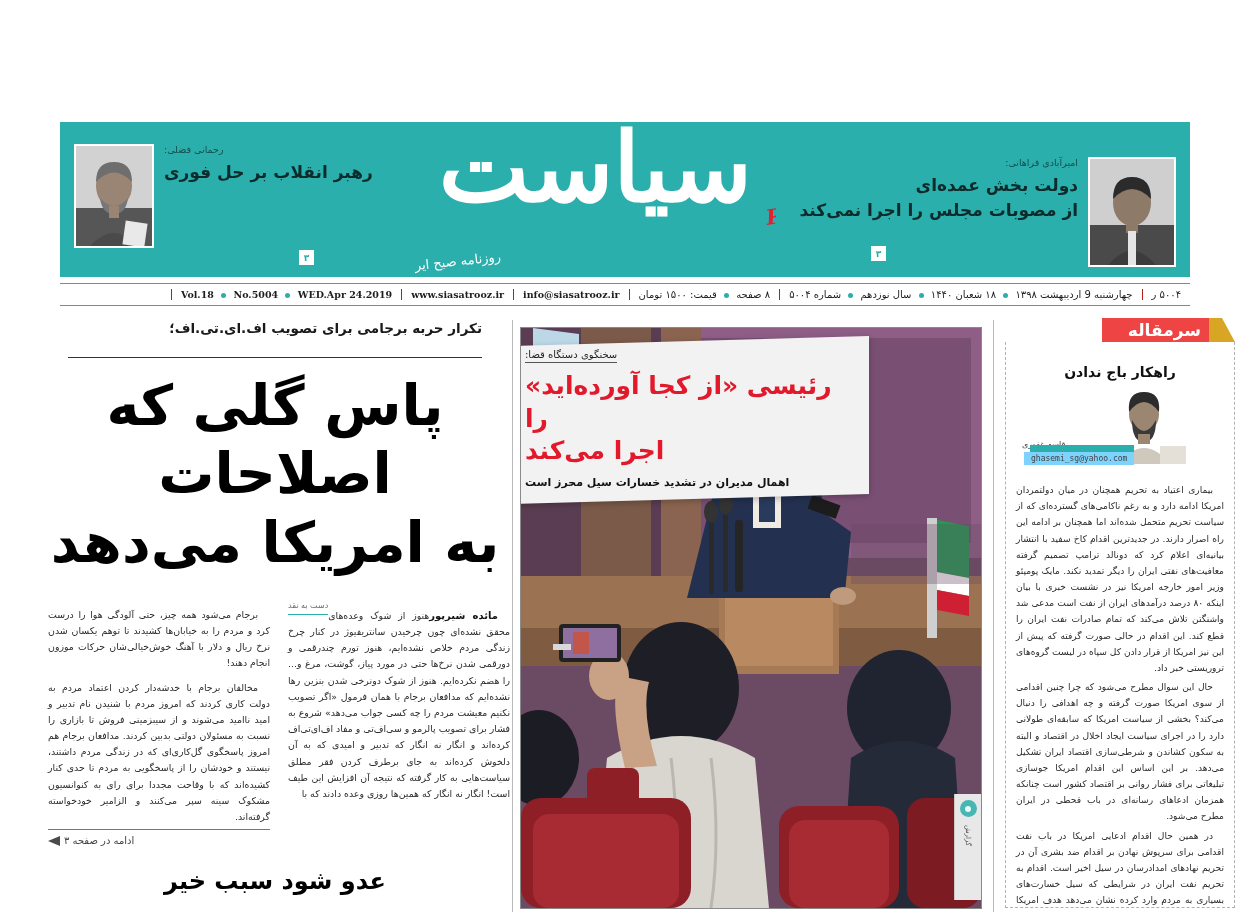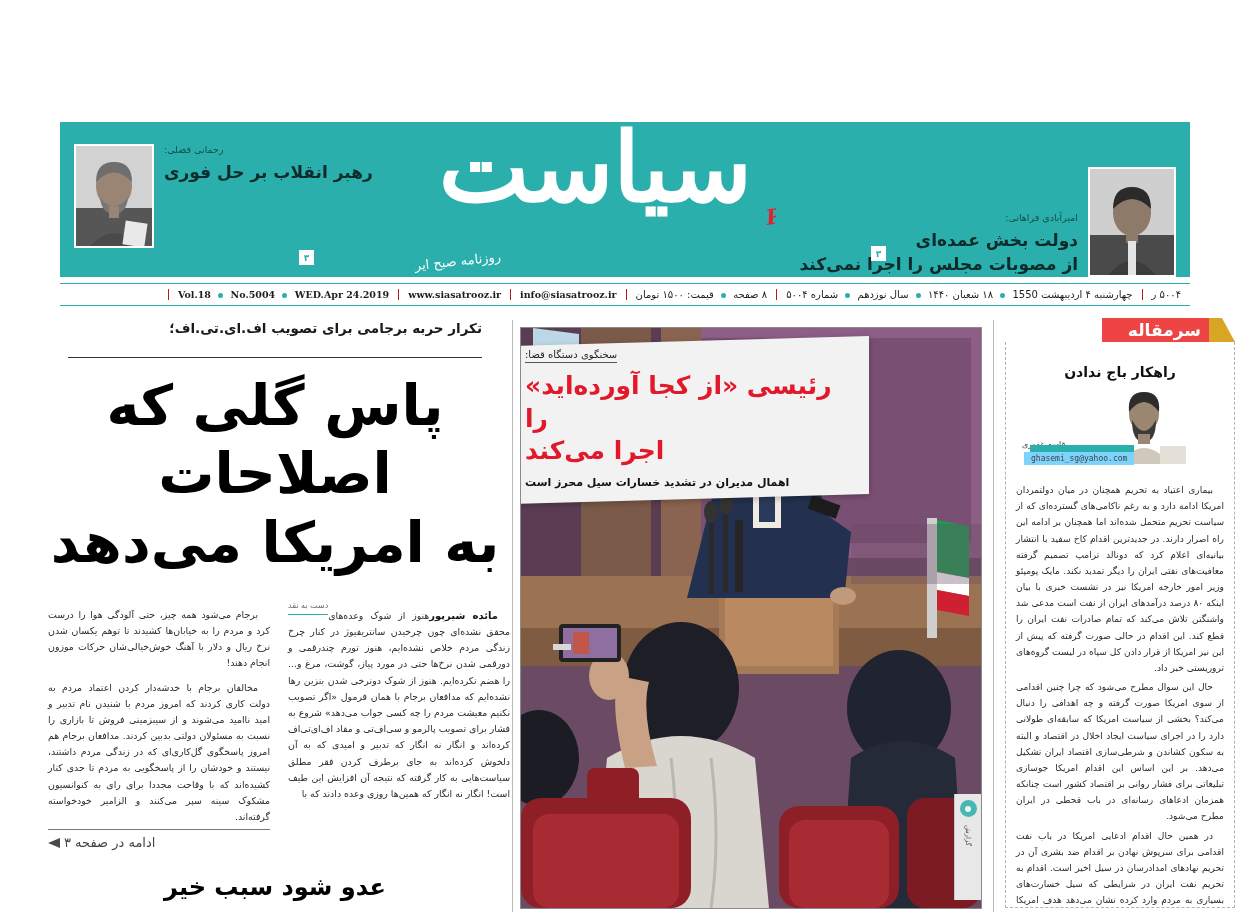--- a/index.html
+++ b/index.html
@@ -12,21 +12,21 @@
   }
   .page{position:relative;width:1250px;height:919px;background:#ffffff;}
 
   
   .masthead{
     position:absolute;left:60px;top:122px;width:1130px;height:155px;
     background:#2BAFAC;
     display:flex;align-items:stretch;
   }
   .mast-left{
-    width:400px;display:flex;align-items:flex-end;padding:18px 14px 0 0;
+    width:400px;display:flex;align-items:flex-start;padding:35px 14px 0 0;
     position:relative;
   }
   .mast-right{
     width:340px;display:flex;flex-direction:row-reverse;align-items:flex-start;
     padding:22px 0 0 14px;position:relative;
   }
   .mast-center{flex:1;position:relative;overflow:hidden;}
 
   .mug{
     width:84px;height:106px;background:#d8d8d8;overflow:hidden;flex:none;
@@ -115,21 +115,21 @@
 
   .cols2{display:flex;direction:rtl;gap:18px;margin-top:22px;}
   .bodycol{width:222px;direction:rtl;text-align:justify;font-size:9.4px;line-height:1.72;color:#2a2a2a;}
   .bodycol p{margin:8px 0 4px 0;text-indent:12px;}
   .byline{font-weight:bold;font-size:10px;color:#111;}
   .tagline{
     display:inline-block;border-bottom:1.5px solid #2BAFAC;color:#6b6b6b;font-size:8px;
     padding-bottom:1px;margin-bottom:3px;float:left;
   }
   .contd{
-    text-align:center;font-size:13px;color:#444;border-top:1px solid #777;
+    text-align:center;font-size:10px;color:#444;border-top:1px solid #777;
     margin-top:4px;padding-top:2px;display:flex;align-items:center;gap:4px;direction:ltr;
   }
   .arrow{width:0;height:0;border-top:5px solid transparent;border-bottom:5px solid transparent;border-right:12px solid #4a4a4a;}
 
   
   .story{margin-top:18px;direction:rtl;text-align:center;}
   .story .kick-wrap{border-bottom:1px solid #333;padding-bottom:4px;margin:0 30px;}
   .story .kick{font-size:12px;font-weight:600;color:#1a1a1a;}
   .story h2{
     font-size:24px;font-weight:bold;margin:14px 0 6px 0;color:#000;letter-spacing:-.5px;
@@ -270,21 +270,21 @@
         <div class="mast-kicker">رحمانی فضلی:</div>
         <div class="mast-head">رهبر انقلاب بر حل فوری</div>
       </div>
       <div class="pagebox r">۳</div>
     </div>
   </div>
 
   <div class="infobar">
     <div class="cell">۵۰۰۴ ر</div>
     <div class="cell">
-      <span>چهارشنبه ۴ اردیبهشت 1550</span>
+      <span>چهارشنبه 9 اردیبهشت ۱۳۹۸</span>
       <span class="dot"></span>
       <span>۱۸ شعبان ۱۴۴۰</span>
       <span class="dot"></span>
       <span>سال نوزدهم</span>
       <span class="dot"></span>
       <span>شماره ۵۰۰۴</span>
     </div>
     <div class="cell">
       <span>۸ صفحه</span>
       <span class="dot"></span>

